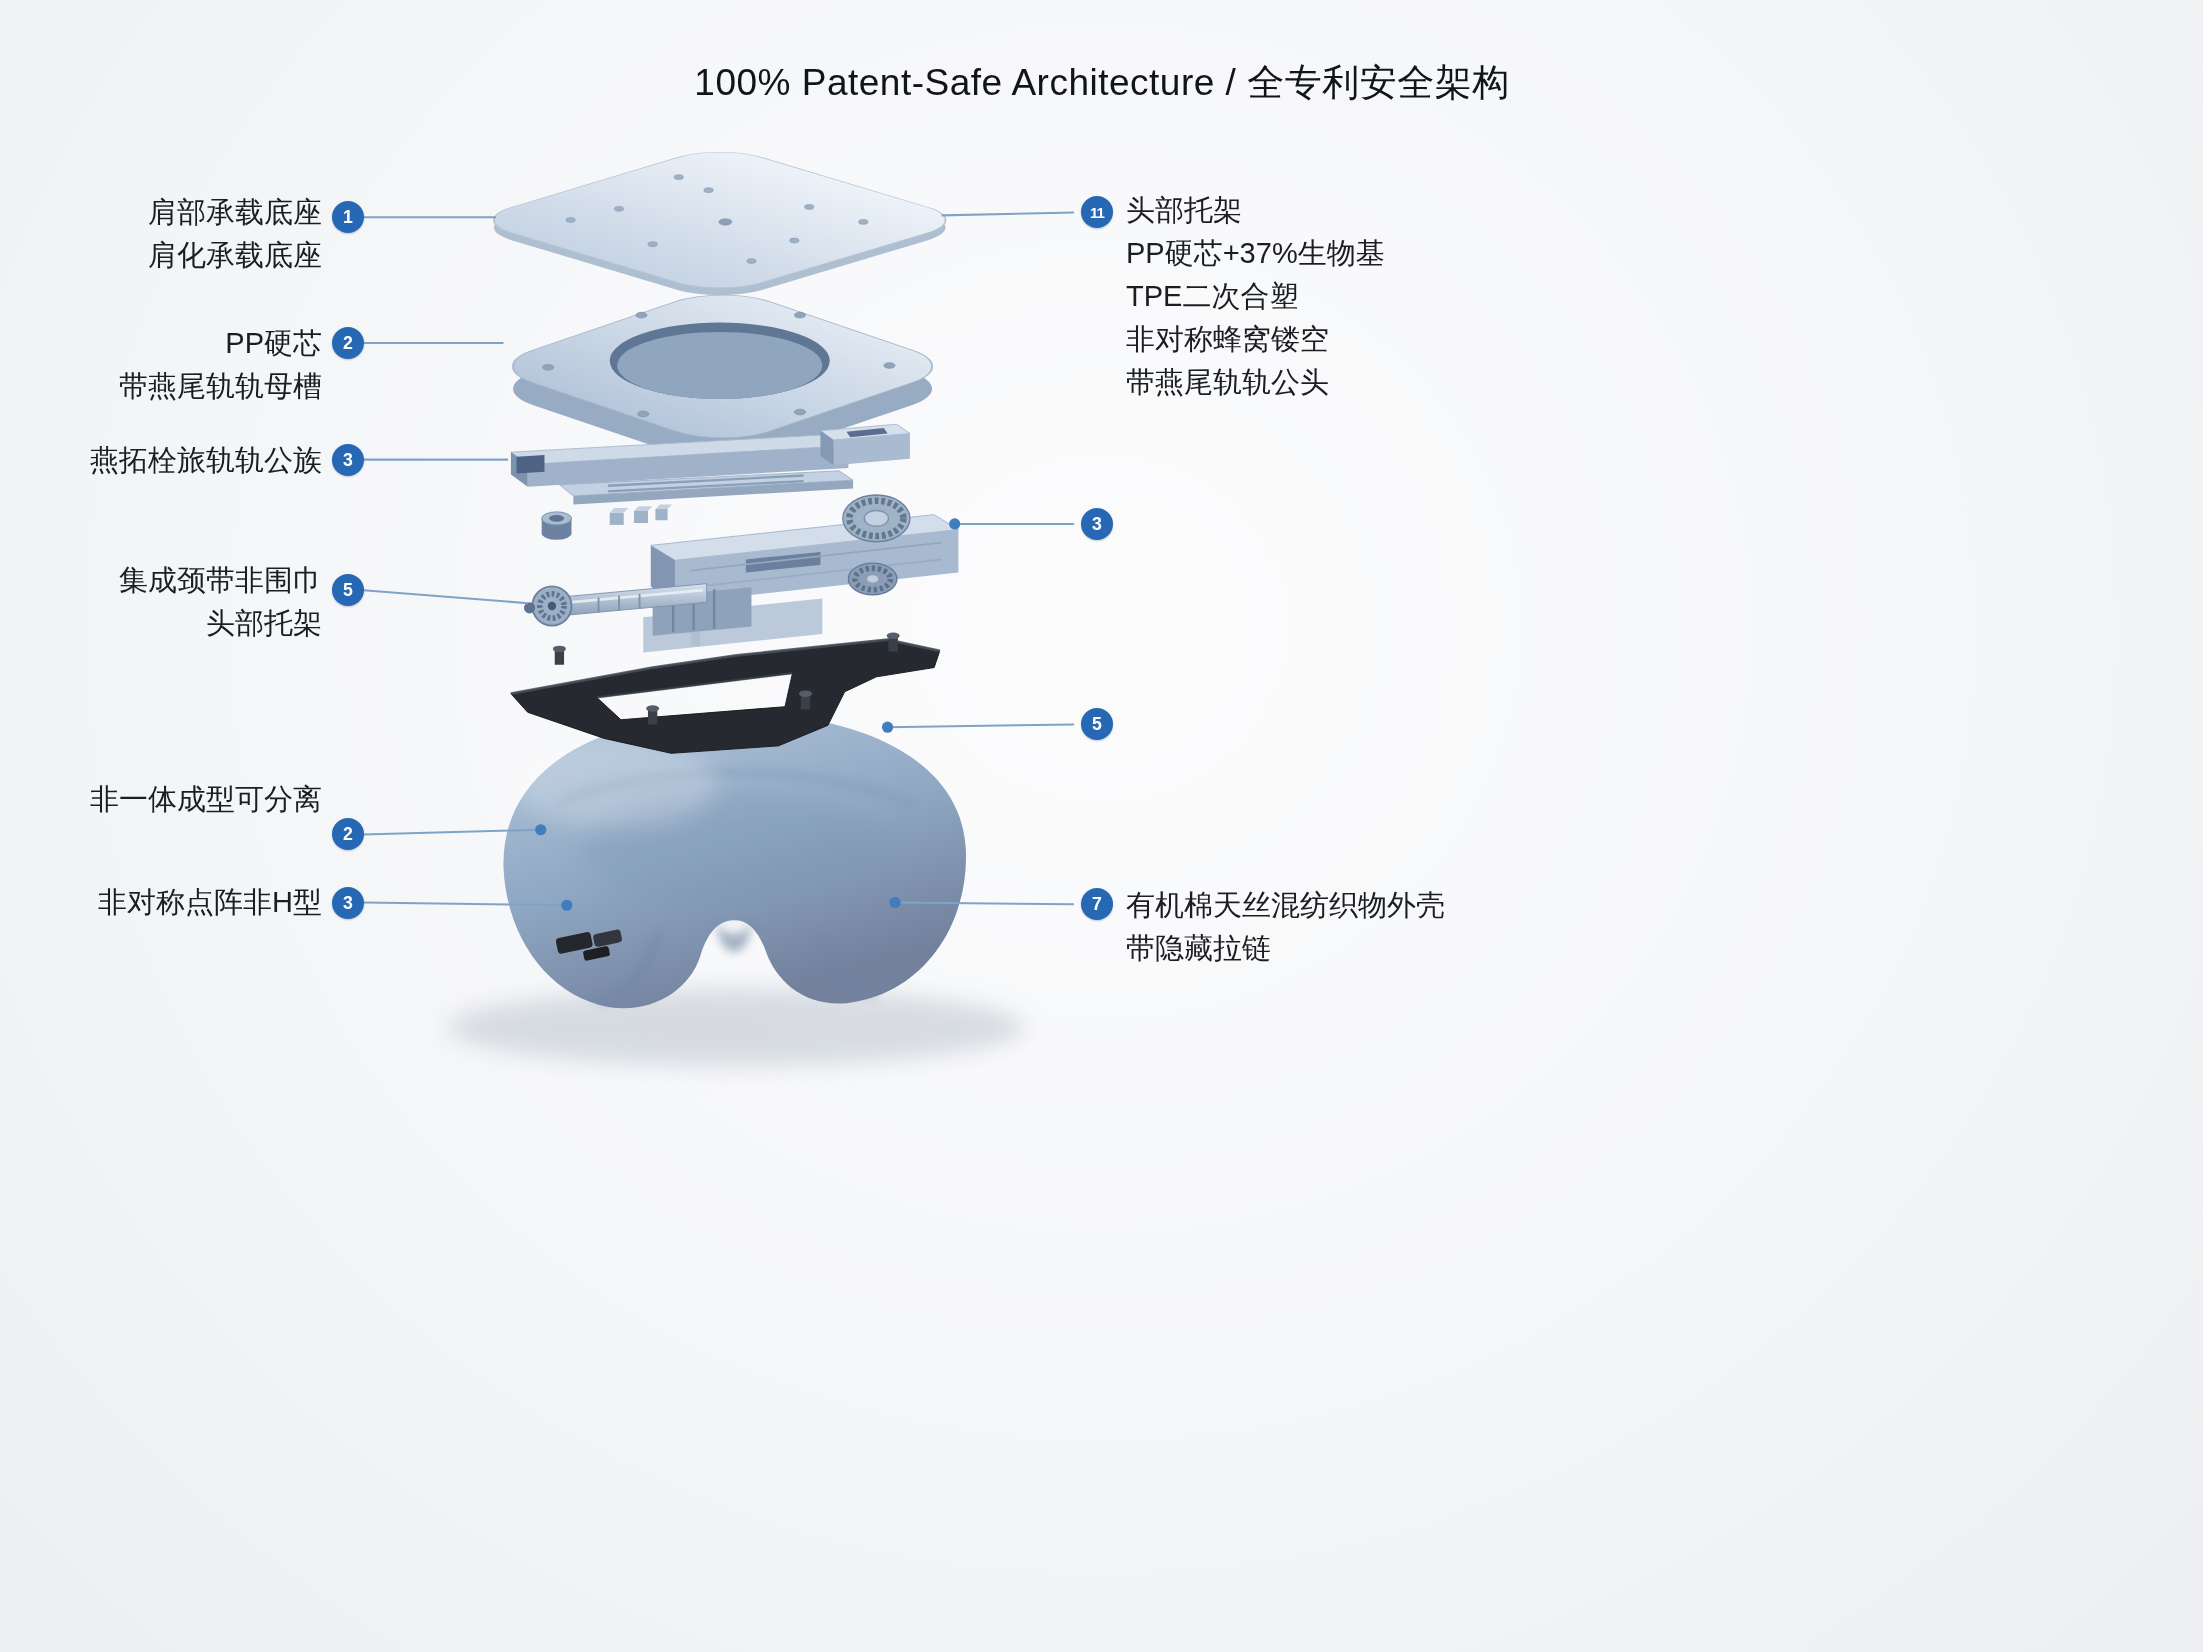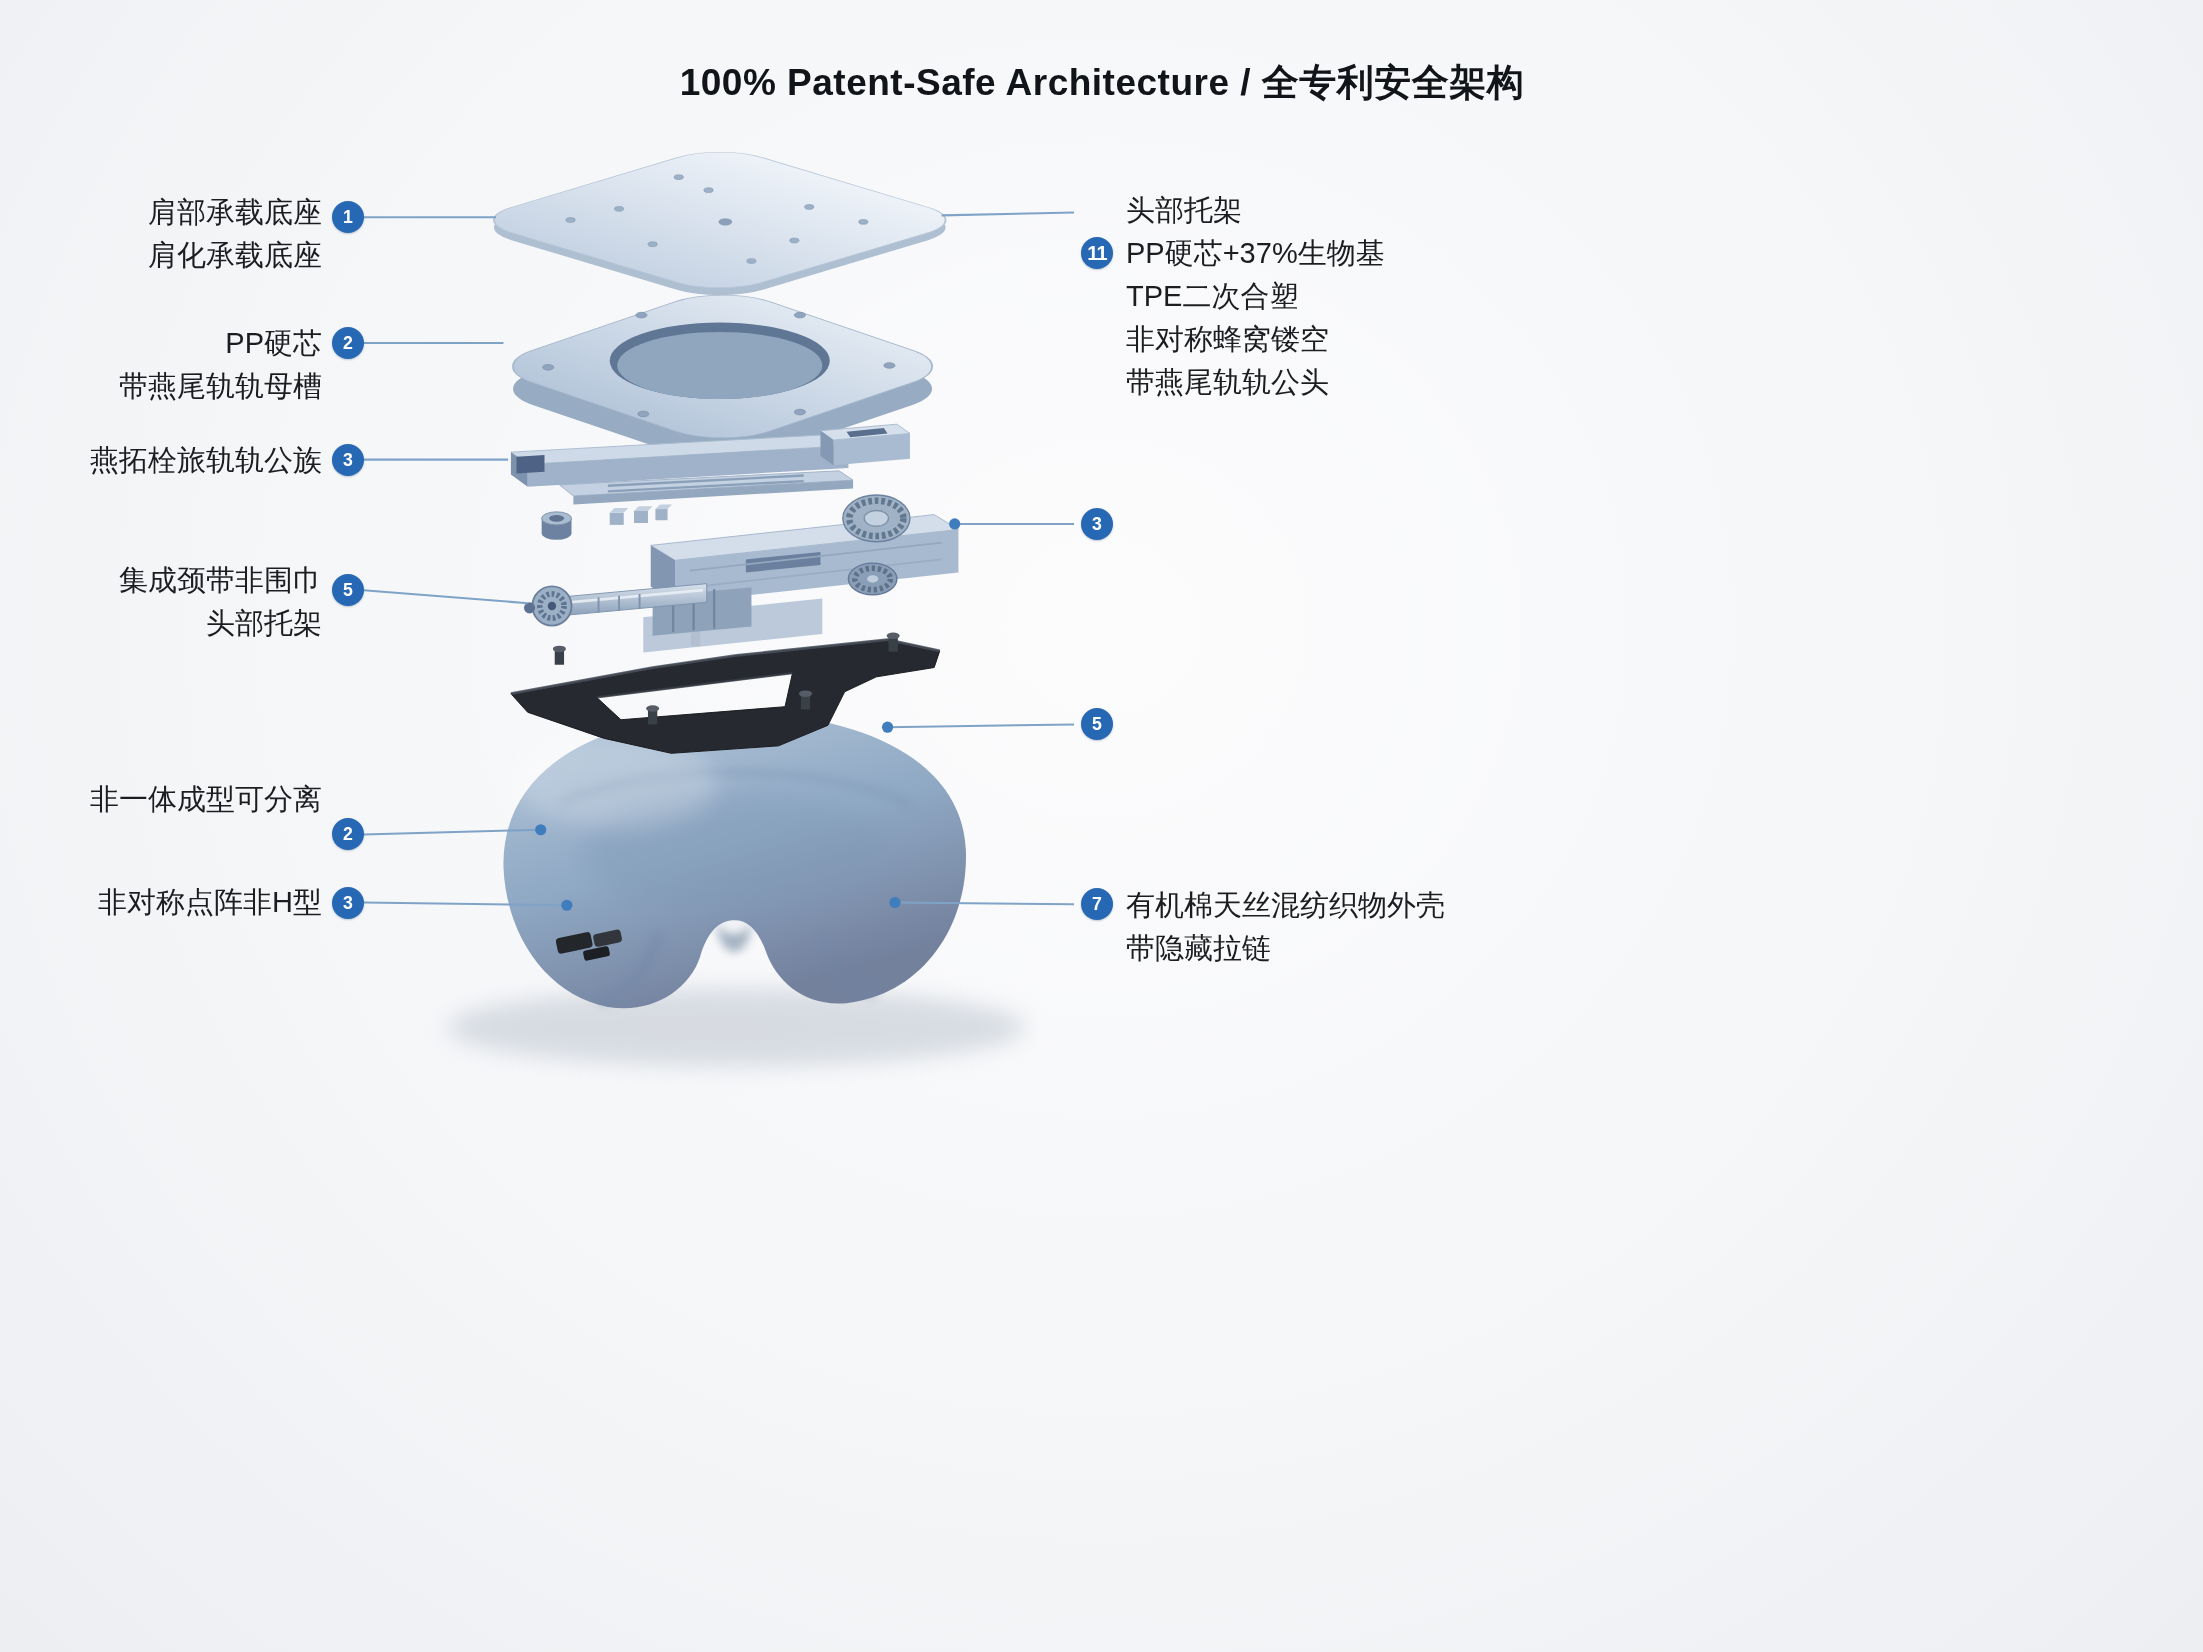--- a/index.html
+++ b/index.html
@@ -9,38 +9,38 @@
   }
   #canvas{
     position:relative;
     width:2204px;height:1653px;
     background:radial-gradient(ellipse at 50% 38%, #fcfcfd 0%, #f5f6f8 55%, #eceef1 100%);
     overflow:hidden;
   }
   #title{
     position:absolute;left:0;right:0;top:58px;
     text-align:center;
-    font-size:37px;font-weight:700;color:#111418;
+    font-size:37px;font-weight:400;color:#111418;
     letter-spacing:0.5px;
   }
   svg.illu{position:absolute;inset:0;width:2204px;height:1653px;}
   .label{
     position:absolute;color:#1b1d20;font-weight:400;
   }
   .label.left{right:1882px;text-align:right;}
   .label.right{left:1126px;text-align:left;}
   .label .ln{font-size:29px;line-height:43px;white-space:nowrap;}
   .label.right .ln{line-height:43px;}
   .badge{
     position:absolute;width:32px;height:32px;border-radius:50%;
     background:#2668b3;color:#fff;font-weight:700;font-size:17.7px;
     display:flex;align-items:center;justify-content:center;
     box-shadow:0 0.9px 1.9px rgba(20,50,90,.25);
   }
-  .badge.wide{font-size:20px;letter-spacing:-0.9px;margin-top:41px;}
+  .badge.wide{font-size:15px;letter-spacing:-0.9px;}
 </style>
 </head>
 <body>
 
 <div id="canvas">
 
   <svg class="illu" viewBox="0 0 2364 1773" aria-hidden="true">
     <defs>
       <linearGradient id="gPlate" x1="0" y1="0" x2="0" y2="1">
         <stop offset="0" stop-color="#edf2f8"></stop>

